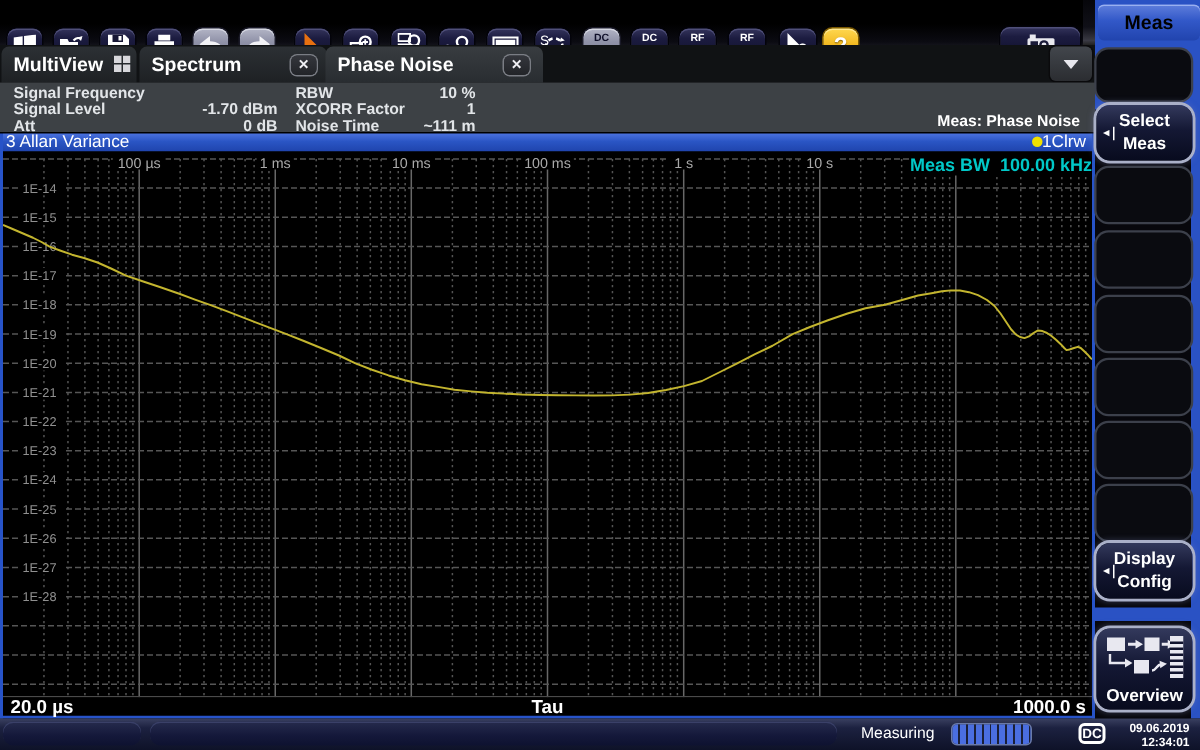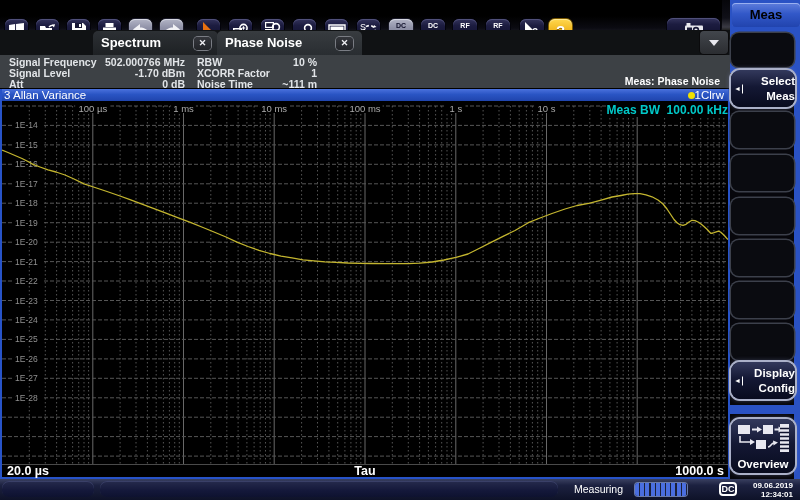--- a/index.html
+++ b/index.html
@@ -47,21 +47,21 @@
 #rpanel { position:absolute; left:730px; top:0; width:70px; height:479px; background:#07070c; }
 #rpanelblue { position:absolute; left:730px; top:0; width:70px; height:73px; background:#2a52c4; }
 #rstripe { position:absolute; left:794px; top:0; width:6px; height:479px; background:#2a52c4; }
 .slot { position:absolute; left:1px; width:63px; border-radius:8px; background:#0a0b10;
   box-shadow:0 0 0 1.5px #3c404b; }
 .mbtn { position:absolute; left:1px; width:64px; border-radius:9px;
   background:linear-gradient(180deg,#33395c 0%,#141834 45%,#080b1e 100%);
   box-shadow:0 0 0 2px #aab0c8, 0 0 4px 2px rgba(120,130,180,.35);
   color:#fff; font-weight:bold; font-size:11.5px; }
 .mtxt { position:absolute; left:0; right:0; top:50%; transform:translateY(-50%);
-  text-align:right; line-height:15px; }
+  text-align:center; line-height:15px; }
 .mk { position:absolute; left:3px; top:50%; transform:translateY(-50%); font-size:7px; color:#fff; }
 .mkbar { display:inline-block; width:1px; height:9px; background:#fff; vertical-align:middle; margin-left:1px; }
 
 
 #status { position:absolute; left:0; top:479px; width:800px; height:21px;
   background:linear-gradient(180deg,#3a4060 0%,#1c2140 30%,#0e1228 100%); }
 .spanel { position:absolute; top:2px; height:16px; border-radius:7px;
   background:linear-gradient(180deg,#262b4d 0%,#14183a 60%,#0e1230 100%);
   box-shadow:inset 0 1px 0 #3a4068; }
 </style></head>
@@ -182,36 +182,43 @@
           <rect x="1" y="3.5" width="18" height="9" rx="1" fill="#e8e8ee"></rect>
           <rect x="2.5" y="1" width="4" height="3" fill="#e8e8ee"></rect>
           <circle cx="12" cy="8" r="3.2" fill="#1a1a38"></circle>
           <circle cx="12" cy="8" r="1.6" fill="#e8e8ee"></circle>
           <rect x="3" y="5.5" width="5" height="4" fill="#1a1a38"></rect>
         </svg>
       </div>
 </div>
 
 <div id="tabrow">
+  <div class="tab" style="left:1px;width:90px;background:linear-gradient(180deg,#2c3034 0%,#1e2124 100%)">MultiView
+    <svg width="11" height="11" viewBox="0 0 11 11" style="position:absolute;left:75px;top:6px">
+          <rect x="0" y="0" width="5" height="5" fill="#d8d8dc"></rect>
+          <rect x="6" y="0" width="5" height="5" fill="#d8d8dc"></rect>
+          <rect x="0" y="6" width="5" height="5" fill="#d8d8dc"></rect>
+          <rect x="6" y="6" width="5" height="5" fill="#d8d8dc"></rect>
+        </svg>
+  </div>
   <div class="tab" style="left:93px;width:125px;background:linear-gradient(180deg,#2c3034 0%,#1e2124 100%)">Spectrum
     <div class="tabx" style="left:101px">✕</div>
   </div>
   <div class="tab" style="left:217px;width:145px;background:linear-gradient(180deg,#383c40 0%,#292d31 100%)">Phase Noise
     <div class="tabx" style="left:119px">✕</div>
   </div>
   <div id="vbtn"><svg width="10" height="6" viewBox="0 0 10 6" style="margin-top:9px">
           <path d="M0 0h10L5 6z" fill="#e8e8ee"></path>
         </svg></div>
 </div>
 
 <div id="infobar">
   <div style="left:9px;top:1px">Signal Frequency</div>
   <div style="left:9px;top:12px">Signal Level</div>
   <div style="left:9px;top:23px">Att</div>
-  <div style="left:0;top:1px;width:185px;text-align:right">502.000766 MHz</div>
   <div style="left:0;top:12px;width:185px;text-align:right">-1.70 dBm</div>
   <div style="left:0;top:23px;width:185px;text-align:right">0 dB</div>
   <div style="left:197px;top:1px">RBW</div>
   <div style="left:197px;top:12px">XCORR Factor</div>
   <div style="left:197px;top:23px">Noise Time</div>
   <div style="left:200px;top:1px;width:117px;text-align:right">10 %</div>
   <div style="left:200px;top:12px;width:117px;text-align:right">1</div>
   <div style="left:200px;top:23px;width:117px;text-align:right">~111 m</div>
   <div style="left:422px;top:20px;width:298px;text-align:right;color:#fff">Meas: Phase Noise</div>
 </div>

